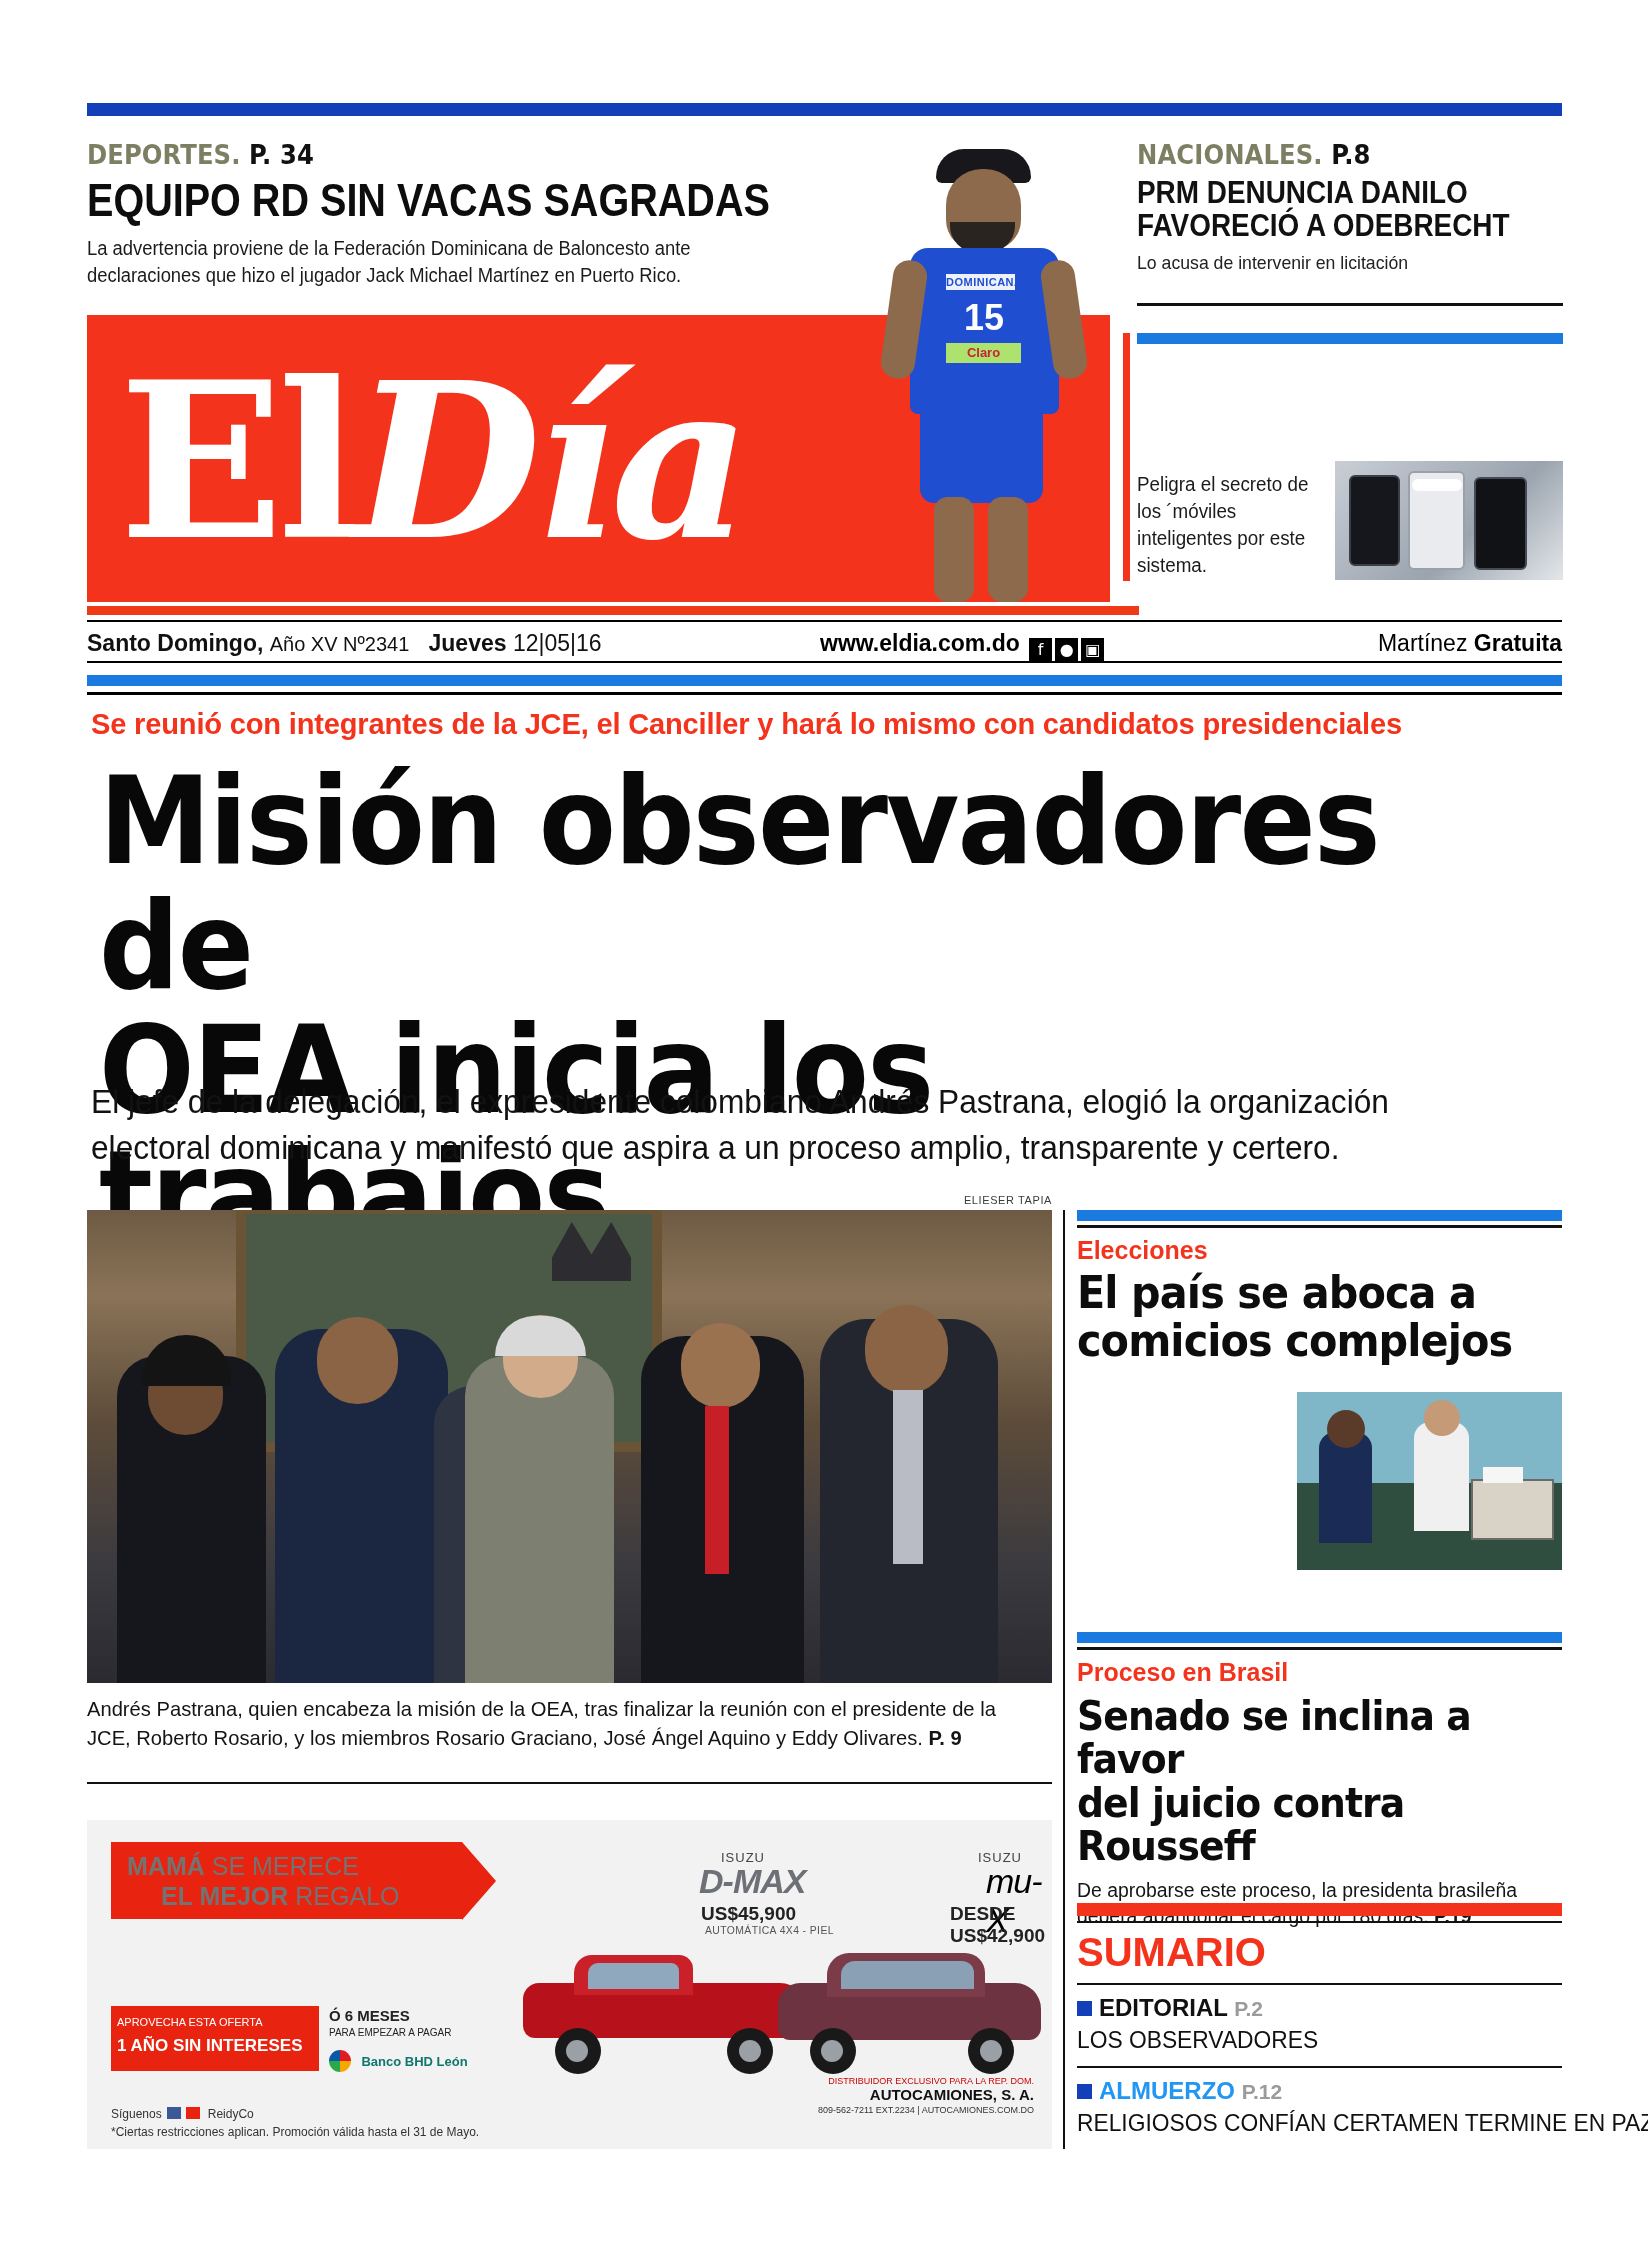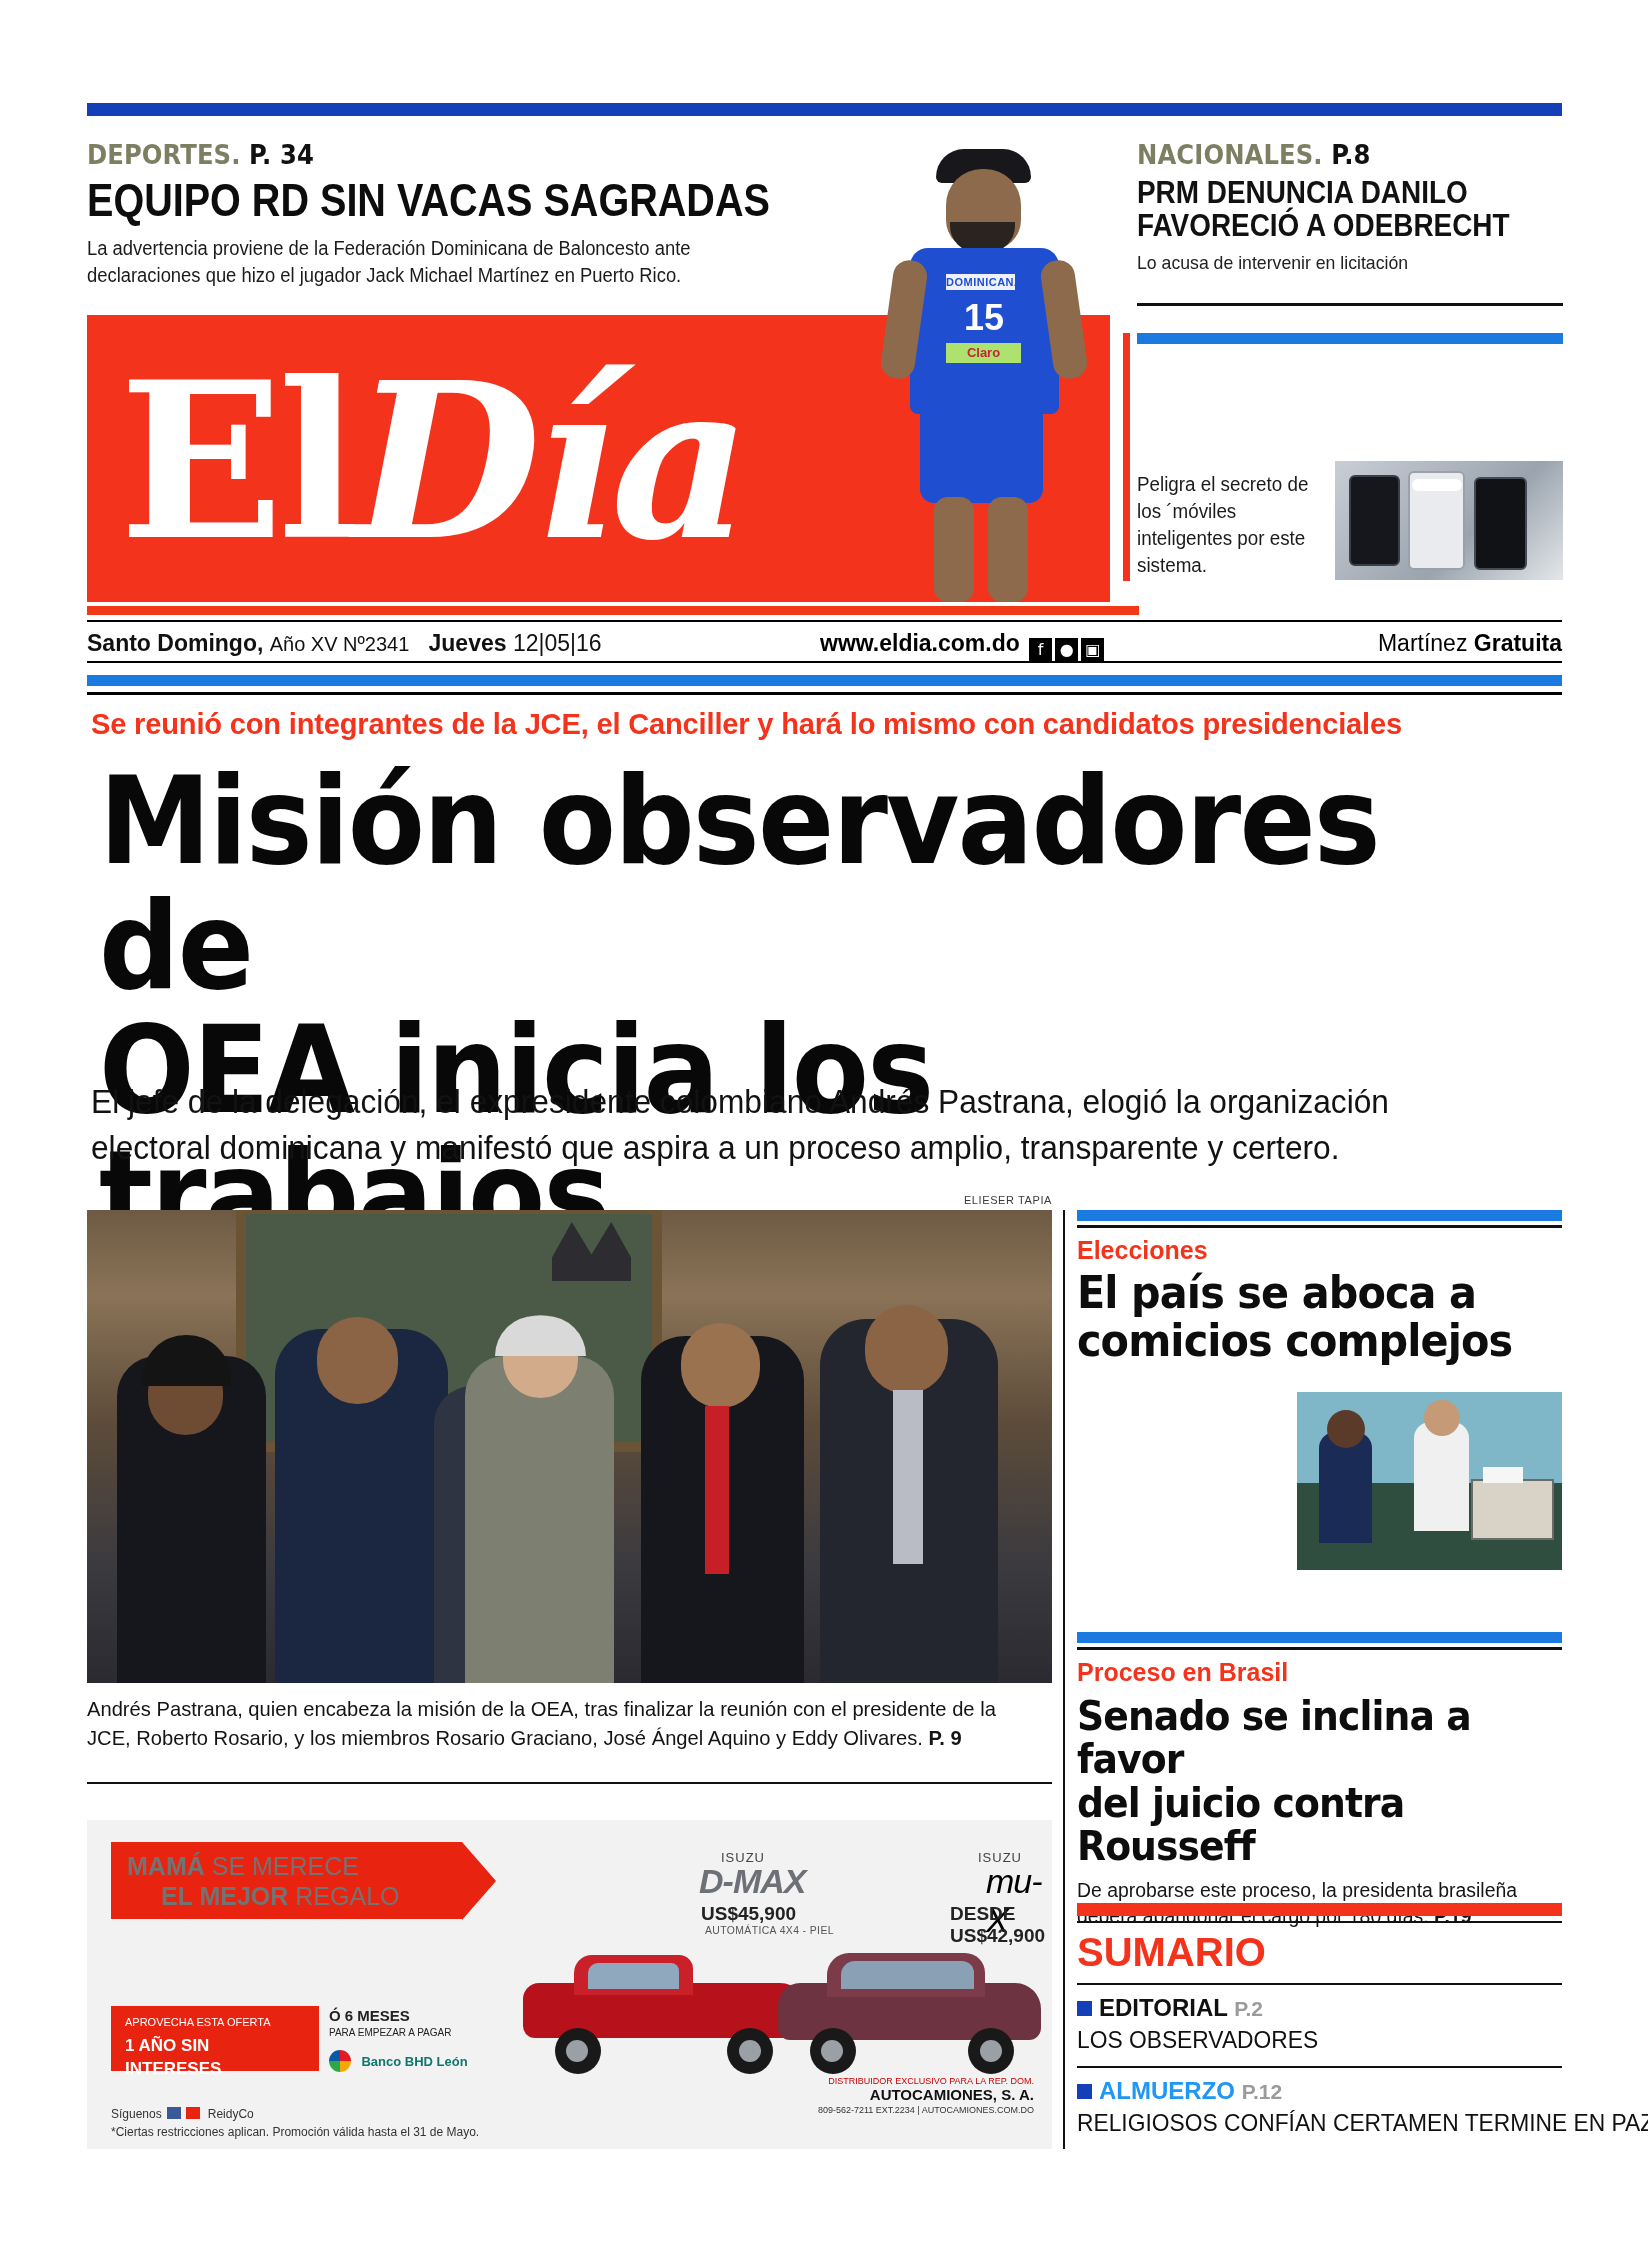--- a/index.html
+++ b/index.html
@@ -110,21 +110,21 @@
   
   #ad-box { position:absolute; left:87px; top:1820px; width:965px; height:329px;
      background:#f2f2f2; overflow:hidden; }
   #ad-banner { position:absolute; left:24px; top:22px; width:351px; height:77px; background:#e8230f; }
   #ad-banner-tail { position:absolute; left:375px; top:22px; width:0; height:0;
      border-top:39px solid transparent; border-bottom:39px solid transparent; border-left:34px solid #e8230f; }
   #ad-banner-txt { position:absolute; left:40px; top:32px; color:#737373; font-size:25px; line-height:1.18;
      font-weight:700; font-family:"Liberation Sans Narrow","Liberation Sans",sans-serif; }
   #ad-banner-txt .lt { font-weight:400; }
   #ad-offer { position:absolute; left:24px; top:186px; width:208px; height:65px; background:#e8230f; color:#fff;
-     font-size:13px; padding:9px 14px; line-height:1.35; font-weight:700; }
+     font-size:13px; padding:9px 6px; line-height:1.35; font-weight:700; }
   #ad-months { position:absolute; left:242px; top:186px; width:149px; font-size:12.4px; line-height:1.3; color:#222; }
   #ad-bhd { position:absolute; left:242px; top:230px; width:168px; height:26px; }
   #ad-follow { position:absolute; left:24px; top:287px; font-size:12px; color:#333; }
   #ad-legal { position:absolute; left:24px; top:305px; font-size:12px; color:#333; }
   #ad-dmax-l1 { position:absolute; left:634px; top:30px; font-size:13px; color:#444; letter-spacing:1px;}
   #ad-dmax-logo { position:absolute; left:612px; top:42px; font-size:34px; font-weight:800; color:#6d7177;
      font-style:italic; letter-spacing:-1px; }
   #ad-dmax-price { position:absolute; left:614px; top:83px; font-size:19px; font-weight:700; color:#222; }
   #ad-dmax-note { position:absolute; left:618px; top:105px; font-size:10.4px; color:#555; letter-spacing:0.4px;}
   #ad-mux-l1 { position:absolute; left:891px; top:30px; font-size:13px; color:#444; letter-spacing:1px;}

